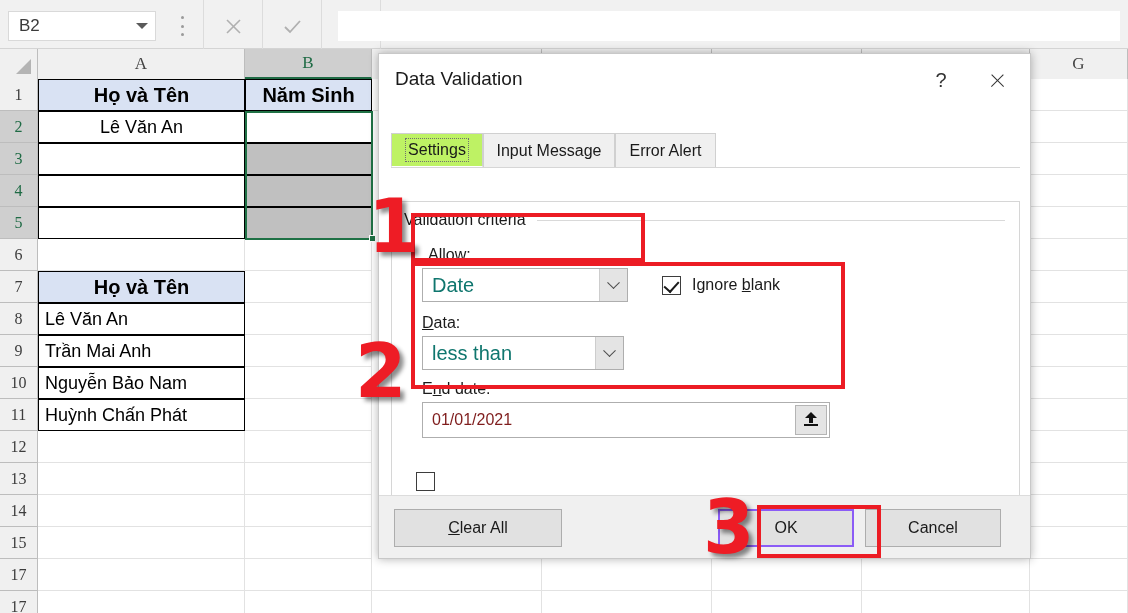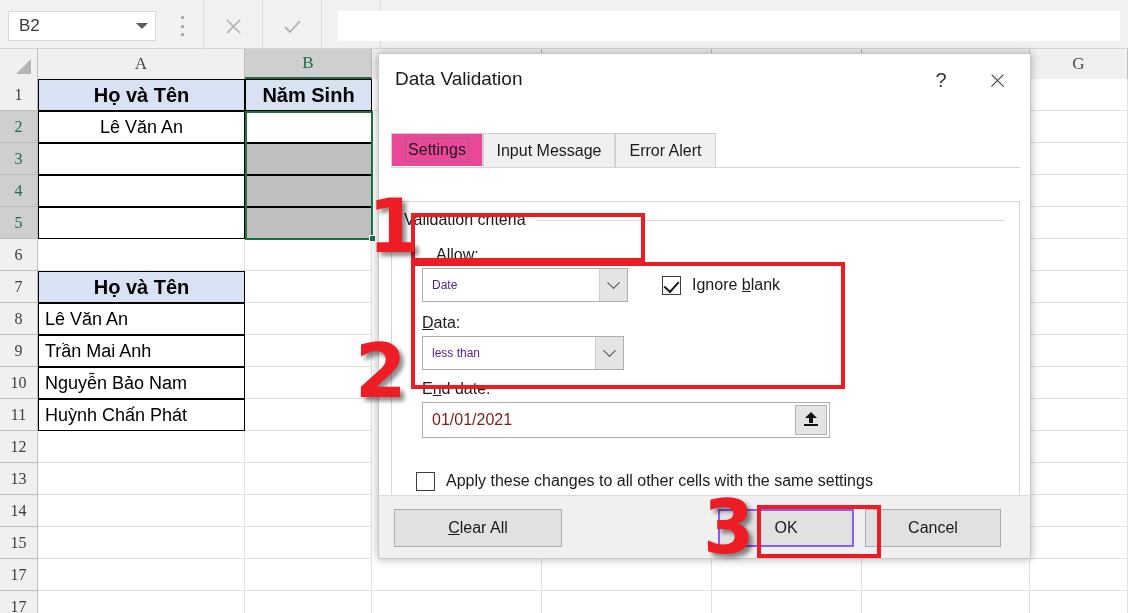--- a/index.html
+++ b/index.html
@@ -156,21 +156,21 @@
   .tabstrip {
     position: absolute; left: 12px; top: 113px; width: 629px; height: 1px;
     background: #d6d6d6;
   }
   .tab {
     position: absolute; top: 0; height: 34px;
     display: flex; align-items: center; justify-content: center;
     font-size: 16px; color: #1a1a1a;
     background: #f0f0f0; border: 1px solid #d0d0d0; border-bottom: none;
   }
-  .tab.active { background: #ec4899; border-bottom: 1px solid #ffffff; }
+  .tab.active { background: #bef264; border-bottom: 1px solid #ffffff; }
   .tab.active .tl { outline: 1px dotted #707070; outline-offset: 2px; }
 
   .tabpanel {
     position: absolute; left: 12px; top: 147px; width: 629px; height: 316px;
     background: #ffffff; border: 1px solid #d6d6d6;
   }
 
   .grp-legend {
     position: absolute; left: 12px; top: 9px;
     font-size: 16px; color: #1a1a1a; background: #ffffff; padding-right: 6px;
@@ -181,21 +181,21 @@
   }
 
   .lbl { position: absolute; font-size: 16px; color: #1a1a1a; }
   .u { text-decoration: underline; }
 
   .combo {
     position: absolute; height: 34px;
     background: #ffffff; border: 1px solid #aeaeae;
     display: flex; align-items: center;
   }
-  .combo .cv { flex: 1; padding-left: 9px; font-size: 12px; color: #4c1d95; }
+  .combo .cv { flex: 1; padding-left: 9px; font-size: 20px; color: #0f766e; }
   .combo .carrow {
     width: 28px; height: 32px; background: #e4e4e4;
     display: flex; align-items: center; justify-content: center;
     border-left: 1px solid #cdcdcd;
   }
   .chev {
     width: 9px; height: 9px; border-right: 1.6px solid #4d4d4d; border-bottom: 1.6px solid #4d4d4d;
     transform: rotate(45deg) translate(-2px,-2px);
   }
 
@@ -423,21 +423,21 @@
     </div>
     <div class="tab" style="left:104px; width:132px; top:79px;">
       <span class="tl">Input Message</span>
     </div>
 
     <div class="tabpanel">
 
       <span class="grp-legend">Validation criteria</span>
       <span class="grp-line"></span>
 
-      <span class="lbl" style="left:44px; top:44px;">
+      <span class="lbl" style="left:36px; top:44px;">
         <span class="u">A</span><span>llow:</span>
       </span>
       <div class="combo" style="left:30px; top:66px; width:206px;">
         <span class="cv">Date</span>
         <span class="carrow">
             <span class="chev"></span>
           </span>
       </div>
 
       <span class="chkbox on" style="left:270px; top:74px;"></span>
@@ -461,21 +461,20 @@
       <div class="txtfield" style="left:30px; top:200px; width:408px;">
         <span class="tv">01/01/2021</span>
         <span class="rangebtn">
           <span class="uparrow">
               <i></i>
             </span>
         </span>
       </div>
 
       <span class="chkbox" style="left:24px; top:270px;"></span>
-      <span class="lbl" style="left:54px; top:270px;">Apply these changes to all other cells with the same settings</span>
     </div>
 
     <div class="footer">
       <div class="btn" style="left:15px; top:13px; width:168px;">
         <span><span class="u">C</span><span>lear All</span></span>
       </div>
       <div class="btn focus" style="left:339px; top:13px; width:136px;">
         <span>OK</span>
       </div>
       <div class="btn" style="left:486px; top:13px; width:136px;">

